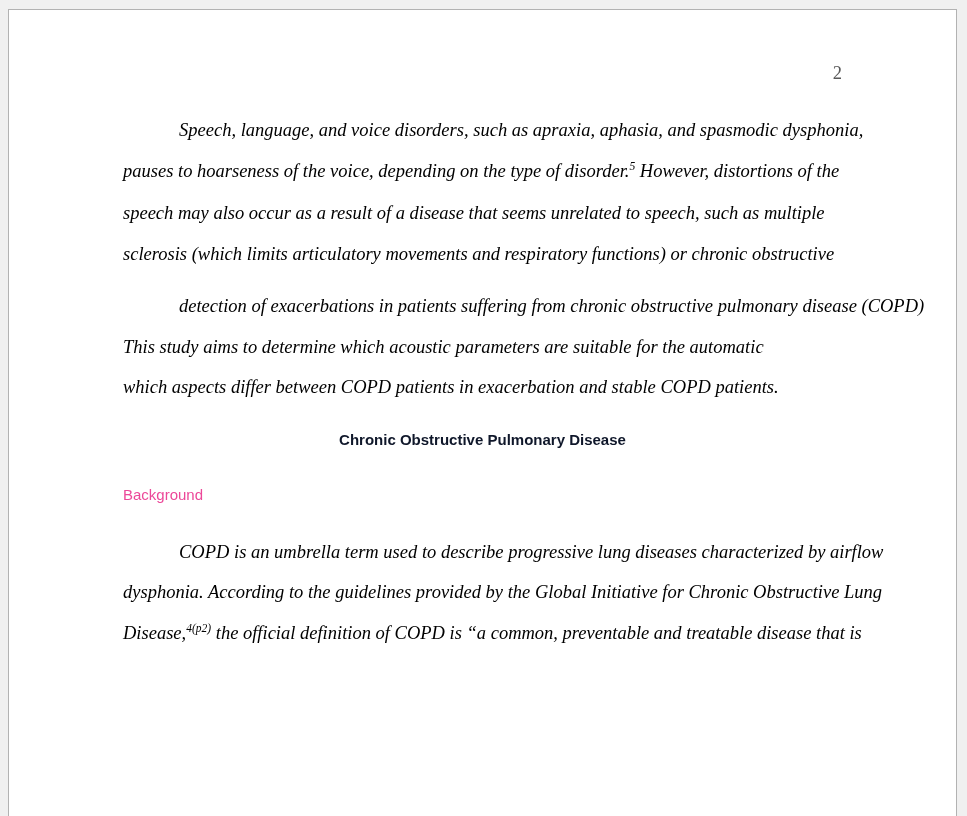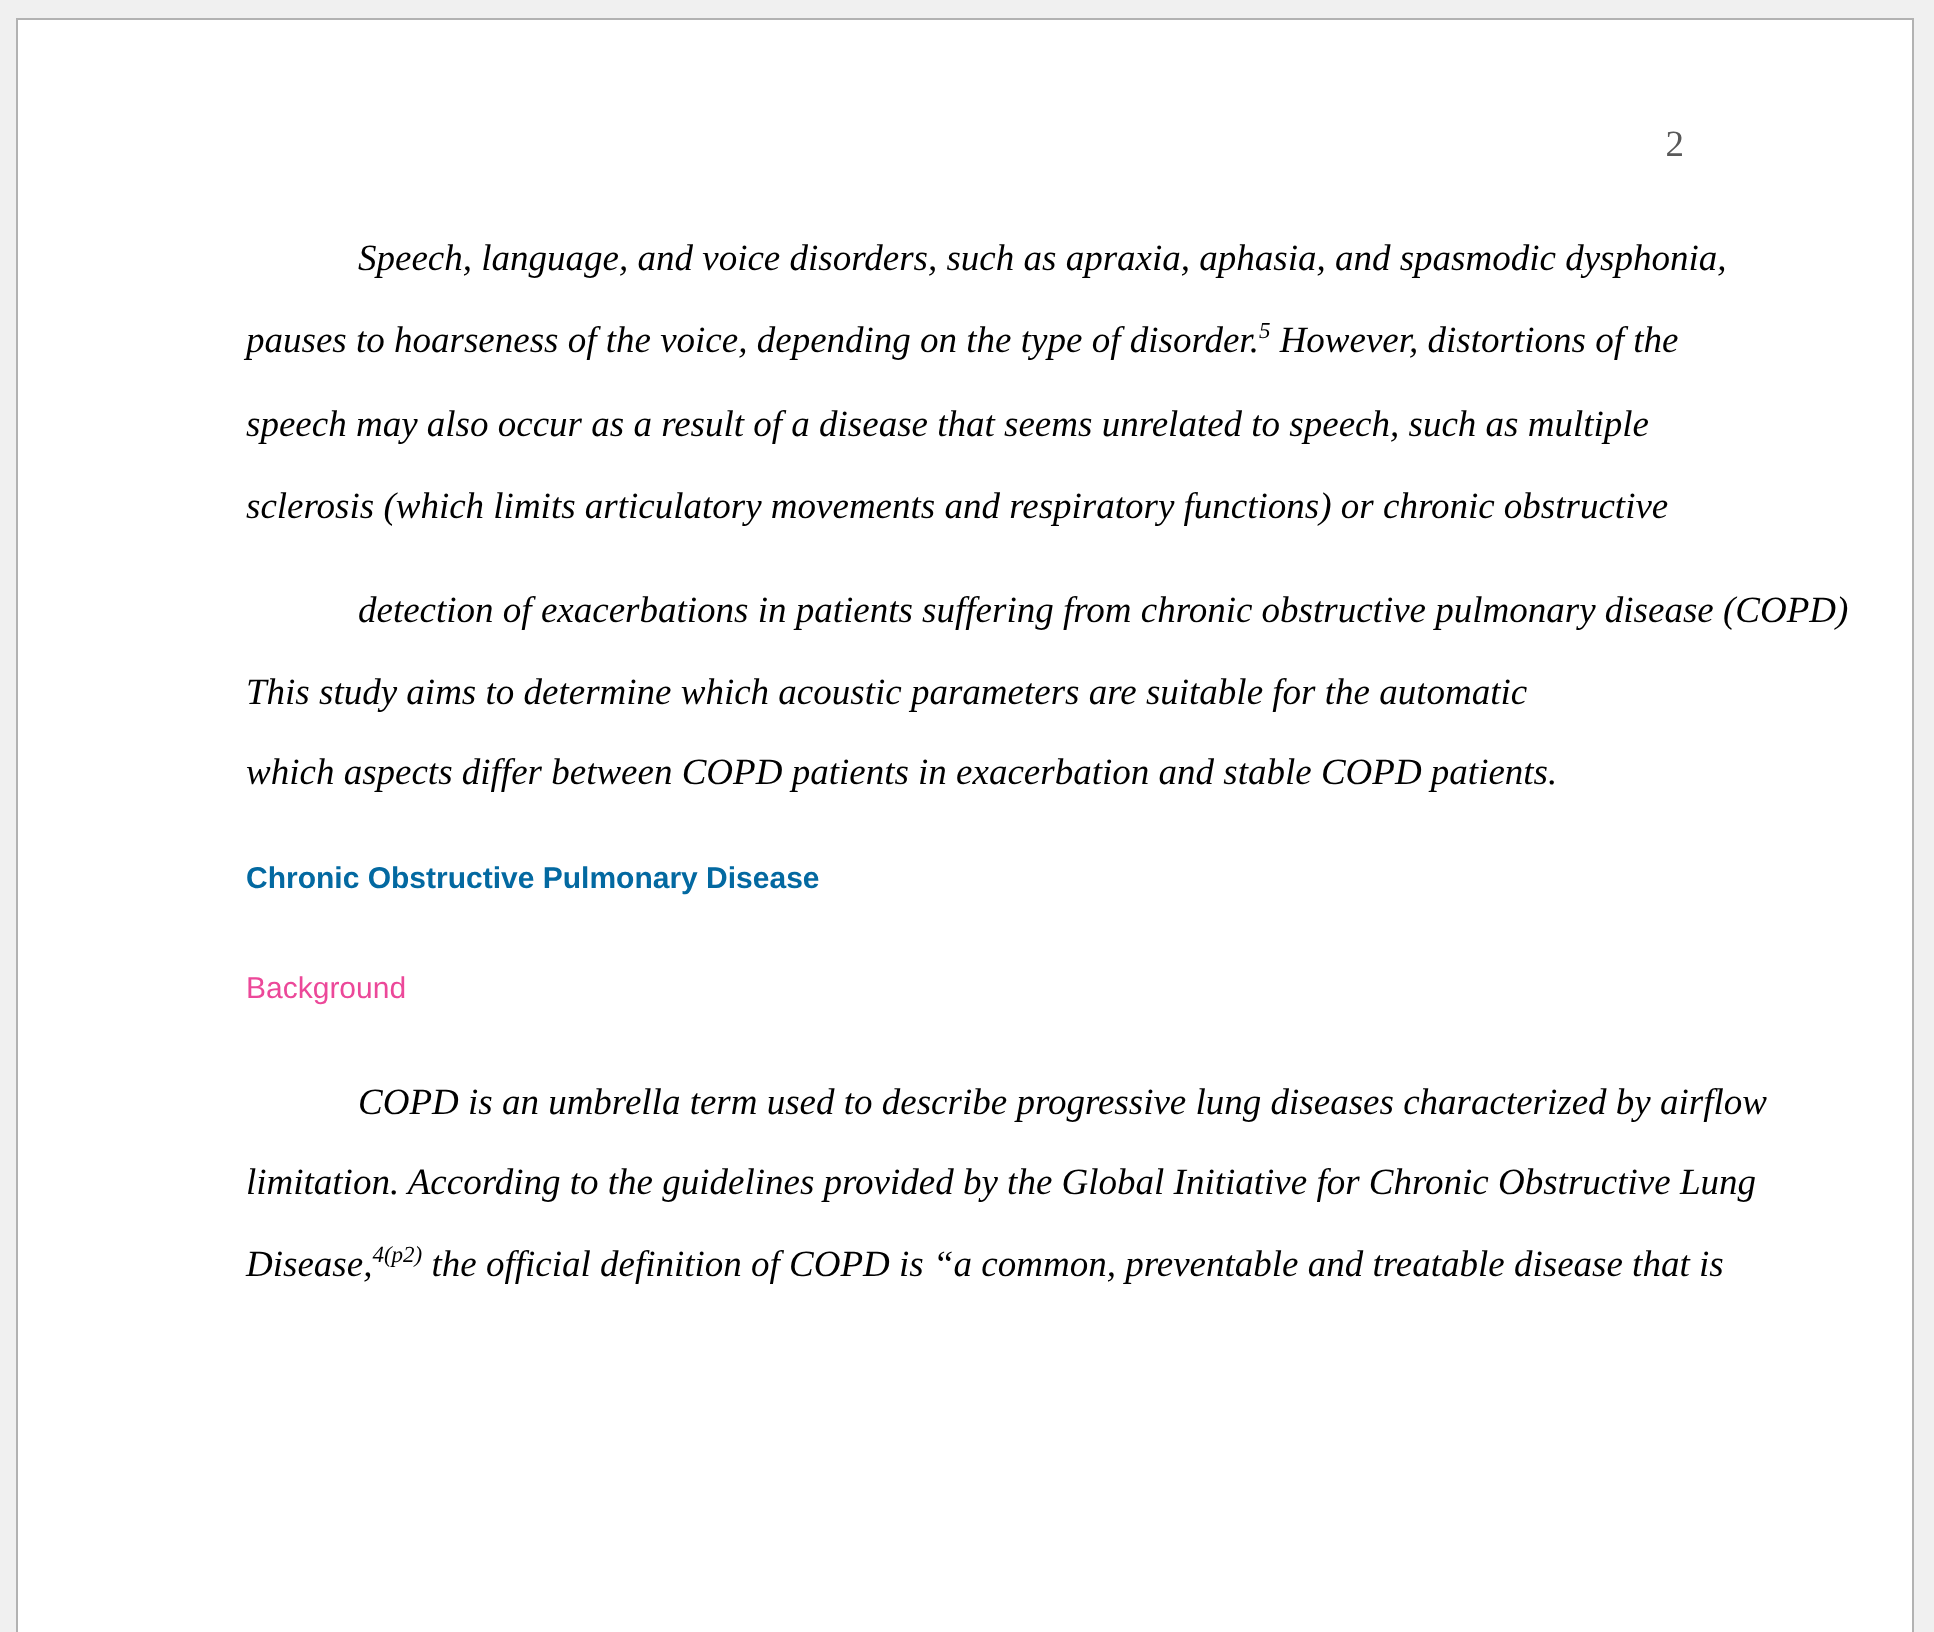--- a/index.html
+++ b/index.html
@@ -67,22 +67,23 @@
     position: relative;
     top: -6.5px;
     letter-spacing: 0;
   }
 
   .block-heading {
     margin: 0 0 15px 0;
     font-family: "Liberation Sans", "DejaVu Sans", sans-serif;
     font-size: 15px;
     font-weight: bold;
+    text-align: center;
     line-height: 40.5px;
-    color: #0369a1;
+    color: #0f172a;
   }
 
   .block-subheading {
     margin: 0 0 16px 0;
     font-family: "Liberation Sans", "DejaVu Sans", sans-serif;
     font-size: 15px;
     font-weight: normal;
     text-align: left;
     line-height: 40.5px;
     color: #ec4899;
@@ -106,19 +107,19 @@
           </div>
           <div class="block-paragraph">
             <div class="line">detection of exacerbations in patients suffering from chronic obstructive pulmonary disease (COPD)</div>
             <div class="line">This study aims to determine which acoustic parameters are suitable for the automatic</div>
             <div class="line">which aspects differ between COPD patients in exacerbation and stable COPD patients.</div>
           </div>
           <div class="block-heading">Chronic Obstructive Pulmonary Disease</div>
           <div class="block-subheading">Background</div>
           <div class="block-paragraph">
             <div class="line">COPD is an umbrella term used to describe progressive lung diseases characterized by airflow</div>
-            <div class="line">limitation. According to the guidelines provided by the Global Initiative for Chronic Obstructive Lung</div>
+            <div class="line">dysphonia. According to the guidelines provided by the Global Initiative for Chronic Obstructive Lung</div>
             <div class="line">Disease,<span class="sup">4(p2)</span> the official definition of COPD is “a common, preventable and treatable disease that is</div>
           </div>
         </div>
     </div>
   </div>
 </div>
 
 </body></html>

